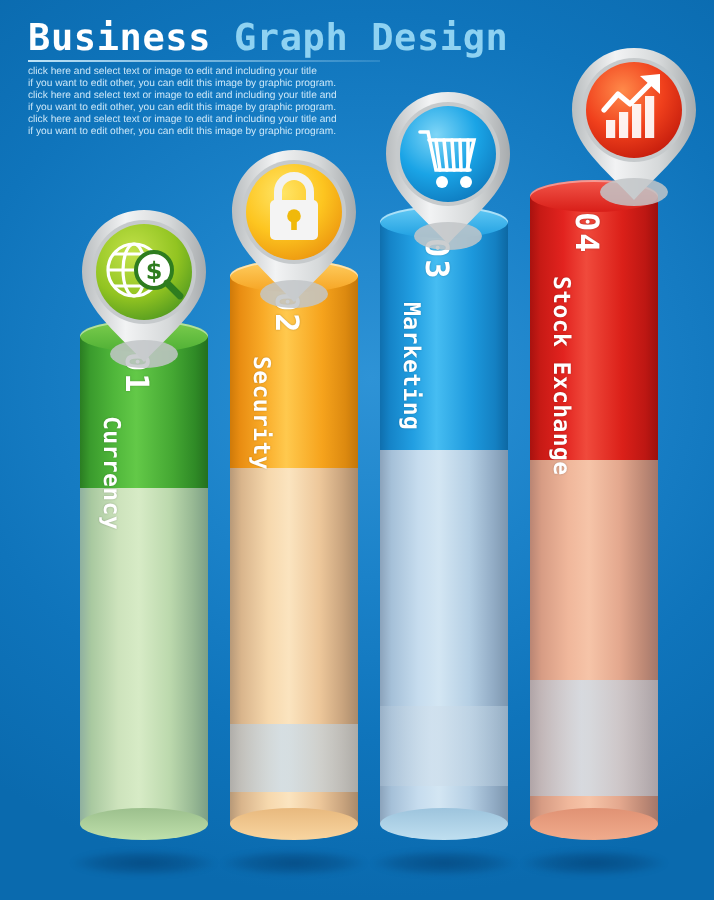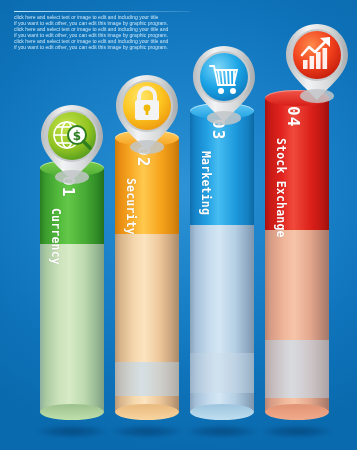--- a/index.html
+++ b/index.html
@@ -78,20 +78,23 @@
   
   .pin{position:absolute;}
   .pin svg{display:block;overflow:visible;}
 </style>
 </head>
 <body>
 
 <div id="stage">
 
   <div id="header">
+    <div id="title">
+      <span class="w">Business </span><span class="b">Graph Design</span>
+    </div>
     <div id="title-underline"></div>
     <div id="paragraph">
       <div>click here and select text or image to edit and including your title</div>
       <div>if you want to edit other, you can edit this image by graphic program.</div>
       <div>click here and select text or image to edit and including your title and</div>
       <div>if you want to edit other, you can edit this image by graphic program.</div>
       <div>click here and select text or image to edit and including your title and</div>
       <div>if you want to edit other, you can edit this image by graphic program.</div>
     </div>
   </div>

